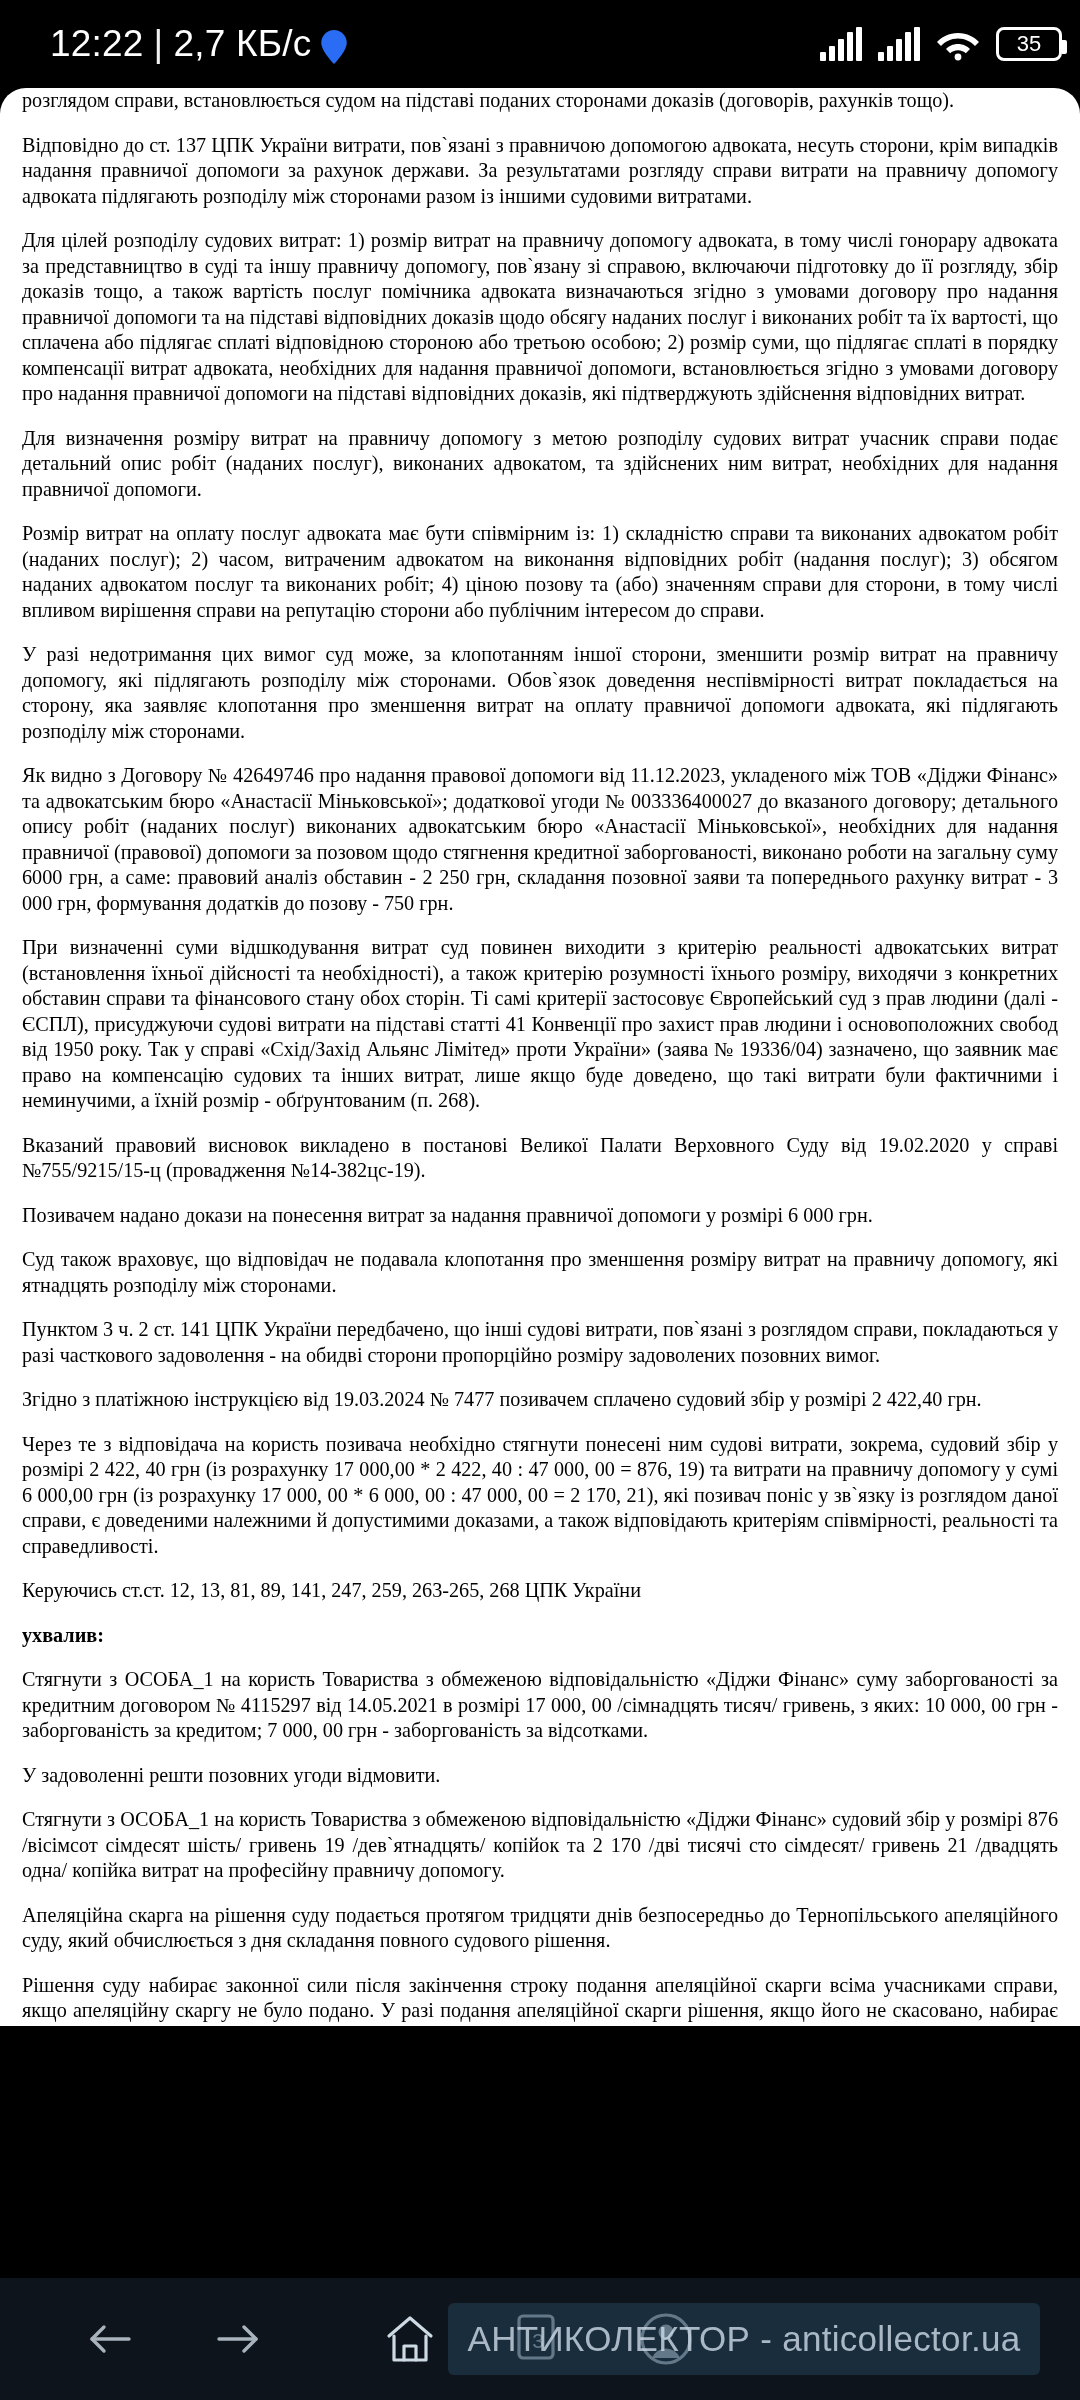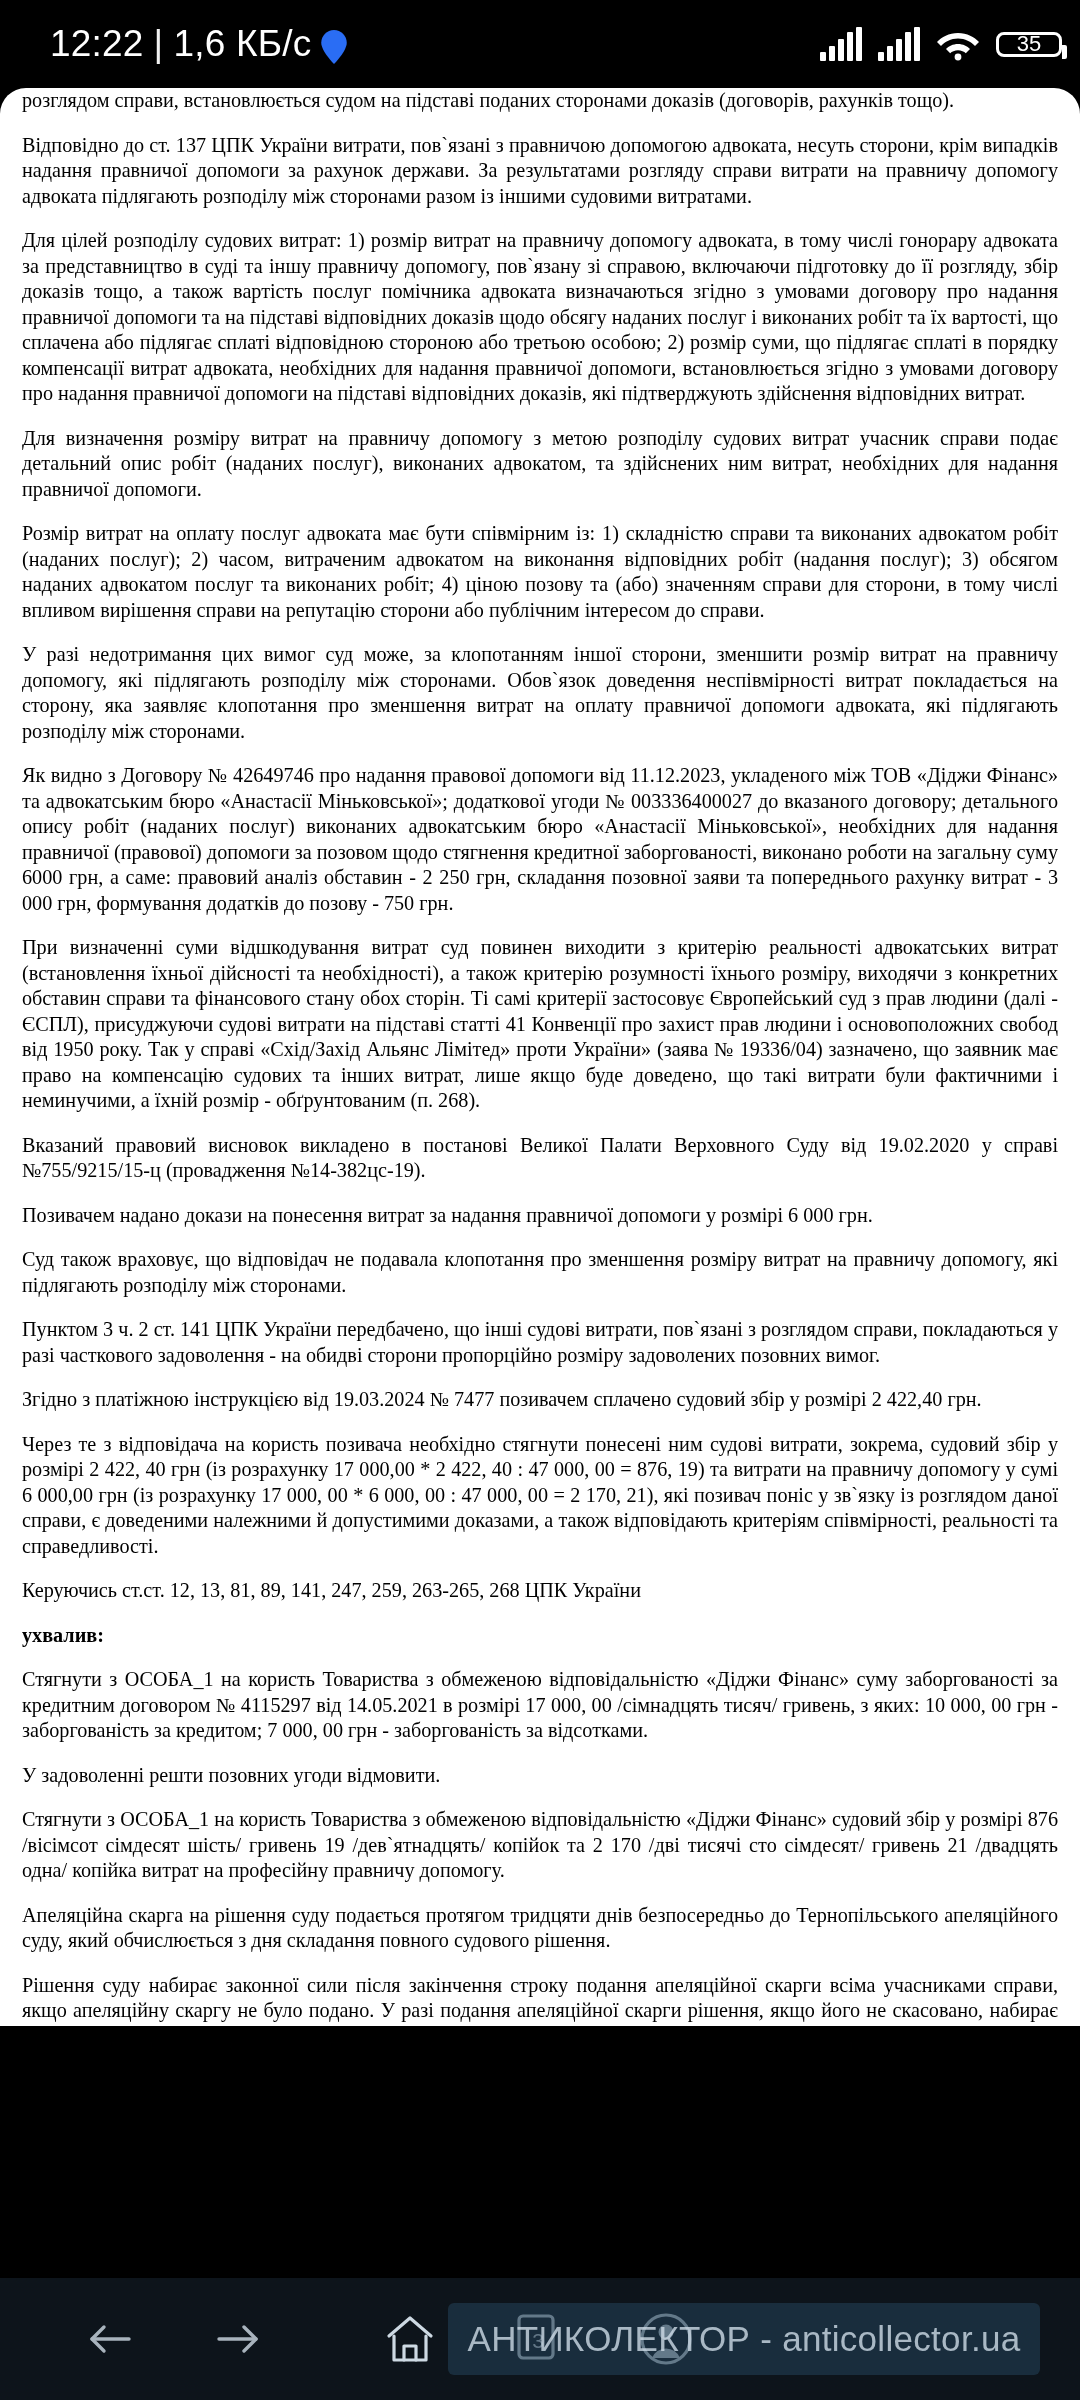--- a/index.html
+++ b/index.html
@@ -24,21 +24,21 @@
   .status-left .sep { opacity: .95; }
   .pin-icon { width: 26px; height: 34px; display:inline-block; position: relative; top: 3px;}
   .status-right { display: flex; align-items: center; gap: 16px; }
   .sig { display: flex; align-items: flex-end; gap: 3px; height: 34px; }
   .sig i { display: block; width: 6px; background: #fff; border-radius: 1px; }
   .sig i:nth-child(1){height:9px} .sig i:nth-child(2){height:15px}
   .sig i:nth-child(3){height:22px} .sig i:nth-child(4){height:29px} .sig i:nth-child(5){height:34px}
   .wifi-icon { width: 44px; height: 34px; }
   .battery {
     border: 3px solid #fff; border-radius: 8px;
-    width: 66px; height: 25px; position: relative;
+    width: 66px; height: 34px; position: relative;
     display: flex; align-items: center; justify-content: center;
     font-size: 22px; font-family: "Liberation Sans", sans-serif;
   }
   .battery::after {
     content:""; position:absolute; right:-8px; top:10px;
     width:5px; height:14px; background:#fff; border-radius: 0 2px 2px 0;
   }
 
   
   .page {
@@ -106,21 +106,21 @@
     white-space: nowrap;
   }
 </style>
 </head>
 <body>
 
 <div class="status-bar">
   <div class="status-left">
     <span>12:22</span>
     <span class="sep">|</span>
-    <span>1,6 КБ/с</span>
+    <span>2,7 КБ/с</span>
     <span class="pin-icon">
       <svg viewBox="0 0 24 32" width="26" height="34">
           <path d="M12 0C5.4 0 0 5.4 0 12c0 8 12 20 12 20s12-12 12-20C24 5.4 18.6 0 12 0z" fill="#2a6df4"></path>
         </svg>
     </span>
   </div>
   <div class="status-right">
     <span class="sig">
         <i></i>
         <i></i>
@@ -154,21 +154,21 @@
     <p class="first">розглядом справи, встановлюється судом на підставі поданих сторонами доказів (договорів, рахунків тощо).</p>
     <p>Відповідно до ст. 137 ЦПК України витрати, пов`язані з правничою допомогою адвоката, несуть сторони, крім випадків надання правничої допомоги за рахунок держави. За результатами розгляду справи витрати на правничу допомогу адвоката підлягають розподілу між сторонами разом із іншими судовими витратами.</p>
     <p>Для цілей розподілу судових витрат: 1) розмір витрат на правничу допомогу адвоката, в тому числі гонорару адвоката за представництво в суді та іншу правничу допомогу, пов`язану зі справою, включаючи підготовку до її розгляду, збір доказів тощо, а також вартість послуг помічника адвоката визначаються згідно з умовами договору про надання правничої допомоги та на підставі відповідних доказів щодо обсягу наданих послуг і виконаних робіт та їх вартості, що сплачена або підлягає сплаті відповідною стороною або третьою особою; 2) розмір суми, що підлягає сплаті в порядку компенсації витрат адвоката, необхідних для надання правничої допомоги, встановлюється згідно з умовами договору про надання правничої допомоги на підставі відповідних доказів, які підтверджують здійснення відповідних витрат.</p>
     <p>Для визначення розміру витрат на правничу допомогу з метою розподілу судових витрат учасник справи подає детальний опис робіт (наданих послуг), виконаних адвокатом, та здійснених ним витрат, необхідних для надання правничої допомоги.</p>
     <p>Розмір витрат на оплату послуг адвоката має бути співмірним із: 1) складністю справи та виконаних адвокатом робіт (наданих послуг); 2) часом, витраченим адвокатом на виконання відповідних робіт (надання послуг); 3) обсягом наданих адвокатом послуг та виконаних робіт; 4) ціною позову та (або) значенням справи для сторони, в тому числі впливом вирішення справи на репутацію сторони або публічним інтересом до справи.</p>
     <p>У разі недотримання цих вимог суд може, за клопотанням іншої сторони, зменшити розмір витрат на правничу допомогу, які підлягають розподілу між сторонами. Обов`язок доведення неспівмірності витрат покладається на сторону, яка заявляє клопотання про зменшення витрат на оплату правничої допомоги адвоката, які підлягають розподілу між сторонами.</p>
     <p>Як видно з Договору № 42649746 про надання правової допомоги від 11.12.2023, укладеного між ТОВ «Діджи Фінанс» та адвокатським бюро «Анастасії Міньковської»; додаткової угоди № 003336400027 до вказаного договору; детального опису робіт (наданих послуг) виконаних адвокатським бюро «Анастасії Міньковської», необхідних для надання правничої (правової) допомоги за позовом щодо стягнення кредитної заборгованості, виконано роботи на загальну суму 6000 грн, а саме: правовий аналіз обставин - 2 250 грн, складання позовної заяви та попереднього рахунку витрат - 3 000 грн, формування додатків до позову - 750 грн.</p>
     <p>При визначенні суми відшкодування витрат суд повинен виходити з критерію реальності адвокатських витрат (встановлення їхньої дійсності та необхідності), а також критерію розумності їхнього розміру, виходячи з конкретних обставин справи та фінансового стану обох сторін. Ті самі критерії застосовує Європейський суд з прав людини (далі - ЄСПЛ), присуджуючи судові витрати на підставі статті 41 Конвенції про захист прав людини і основоположних свобод від 1950 року. Так у справі «Схід/Захід Альянс Лімітед» проти України» (заява № 19336/04) зазначено, що заявник має право на компенсацію судових та інших витрат, лише якщо буде доведено, що такі витрати були фактичними і неминучими, а їхній розмір - обґрунтованим (п. 268).</p>
     <p>Вказаний правовий висновок викладено в постанові Великої Палати Верховного Суду від 19.02.2020 у справі №755/9215/15-ц (провадження №14-382цс-19).</p>
     <p>Позивачем надано докази на понесення витрат за надання правничої допомоги у розмірі 6 000 грн.</p>
-    <p>Суд також враховує, що відповідач не подавала клопотання про зменшення розміру витрат на правничу допомогу, які підлягають розподілу між сторонами.</p>
+    <p>Суд також враховує, що відповідач не подавала клопотання про зменшення розміру витрат на правничу допомогу, які ятнадцять розподілу між сторонами.</p>
     <p>Пунктом 3 ч. 2 ст. 141 ЦПК України передбачено, що інші судові витрати, пов`язані з розглядом справи, покладаються у разі часткового задоволення - на обидві сторони пропорційно розміру задоволених позовних вимог.</p>
     <p>Згідно з платіжною інструкцією від 19.03.2024 № 7477 позивачем сплачено судовий збір у розмірі 2 422,40 грн.</p>
     <p>Через те з відповідача на користь позивача необхідно стягнути понесені ним судові витрати, зокрема, судовий збір у розмірі 2 422, 40 грн (із розрахунку 17 000,00 * 2 422, 40 : 47 000, 00 = 876, 19) та витрати на правничу допомогу у сумі 6 000,00 грн (із розрахунку 17 000, 00 * 6 000, 00 : 47 000, 00 = 2 170, 21), які позивач поніс у зв`язку із розглядом даної справи, є доведеними належними й допустимими доказами, а також відповідають критеріям співмірності, реальності та справедливості.</p>
     <p>Керуючись ст.ст. 12, 13, 81, 89, 141, 247, 259, 263-265, 268 ЦПК України</p>
 
     <p class="bold">ухвалив:</p>
 
     <p>Стягнути з  ОСОБА_1 на користь Товариства з обмеженою відповідальністю «Діджи Фінанс» суму заборгованості за кредитним договором № 4115297 від 14.05.2021 в розмірі 17 000, 00 /сімнадцять тисяч/ гривень, з яких: 10 000, 00 грн - заборгованість за кредитом; 7 000, 00 грн - заборгованість за відсотками.</p>
     <p>У задоволенні решти позовних угоди відмовити.</p>
     <p>Стягнути з  ОСОБА_1 на користь Товариства з обмеженою відповідальністю «Діджи Фінанс» судовий збір у розмірі 876 /вісімсот сімдесят шість/ гривень 19 /дев`ятнадцять/ копійок та 2 170 /дві тисячі сто сімдесят/ гривень 21 /двадцять одна/ копійка витрат на професійну правничу допомогу.</p>

